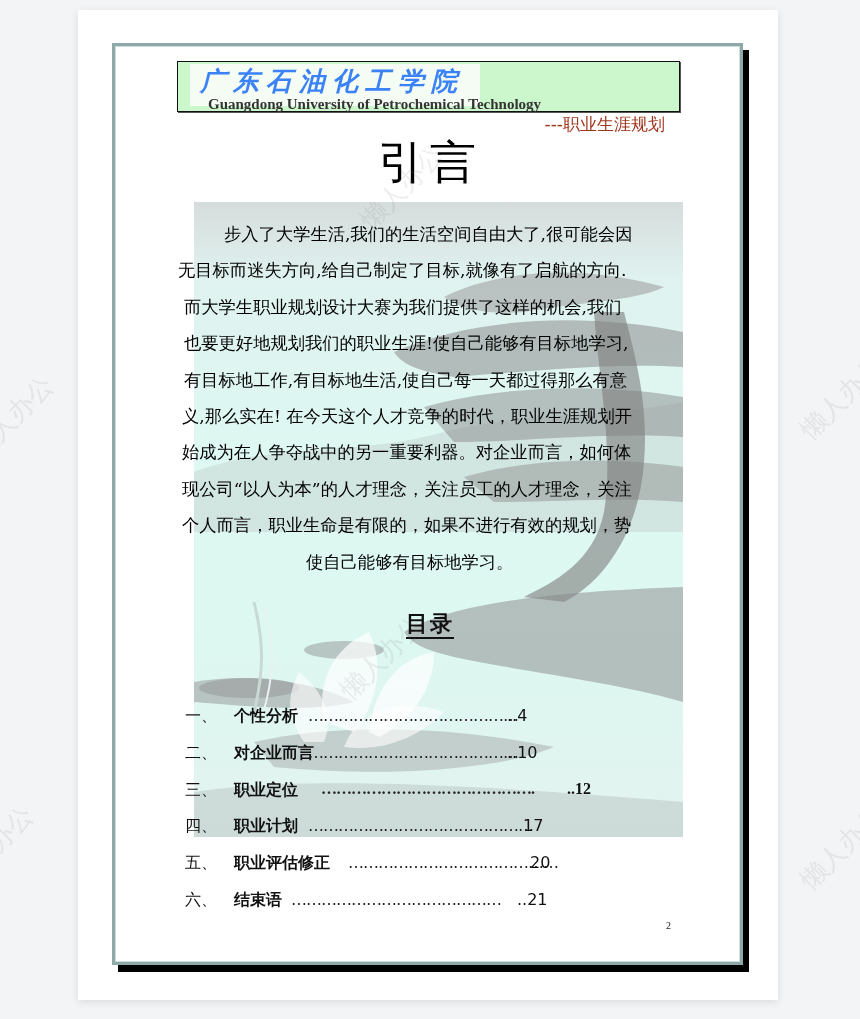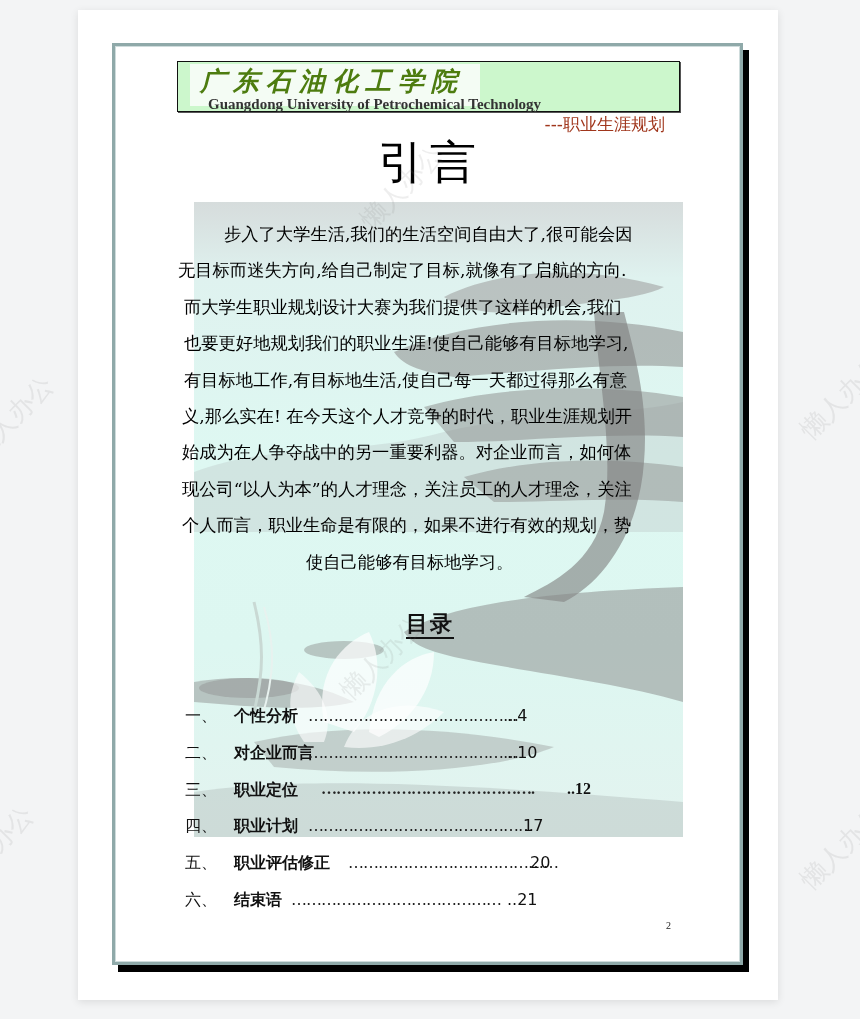--- a/index.html
+++ b/index.html
@@ -30,21 +30,21 @@
     border: 1px solid #111;
     box-shadow: 1px 1px 0 #555;
   }
   .logo-block {
     position: absolute; left: 12px; top: 2px; width: 290px; height: 42px;
     background: #f4fcf4;
   }
   .logo-cn {
     position: absolute; left: 10px; top: 0px;
     font-family: "DejaVu Serif", serif; font-style: italic; font-weight: bold;
-    font-size: 26px; letter-spacing: 7px; color: #4d7c0f;
+    font-size: 26px; letter-spacing: 7px; color: #3b82f6;
     white-space: nowrap;
   }
   .logo-en {
     position: absolute; left: 18px; top: 32px;
     font-family: "Liberation Serif", serif; font-weight: bold;
     font-size: 15px; color: #333; white-space: nowrap;
   }
   .header-subtitle {
     position: absolute; right: 14px; top: 23px;
     font-family: "DejaVu Sans", sans-serif; font-size: 17px; color: #a0361c;
@@ -188,21 +188,21 @@
   <div class="toc-row">
     <span class="toc-num">五、</span>
     <span class="toc-label">职业评估修正</span>
     <span class="toc-leader" style="left:163px">……………………………………</span>
     <span class="toc-page" style="left:345px">20</span>
   </div>
   <div class="toc-row">
     <span class="toc-num">六、</span>
     <span class="toc-label">结束语</span>
     <span class="toc-leader" style="left:106px">……………………………………</span>
-    <span class="toc-page" style="left:322px">..21</span>
+    <span class="toc-page" style="left:332px">..21</span>
   </div>
 </div>
 
 <div class="page-number">2</div>
 
 <div class="watermark" style="left:350px; top:170px;">懒人办公</div>
 <div class="watermark" style="left:330px; top:640px;">懒人办公</div>
 <div class="watermark" style="left:790px; top:380px;">懒人办公</div>
 <div class="watermark" style="left:-40px; top:400px;">懒人办公</div>
 <div class="watermark" style="left:-60px; top:830px;">懒人办公</div>

